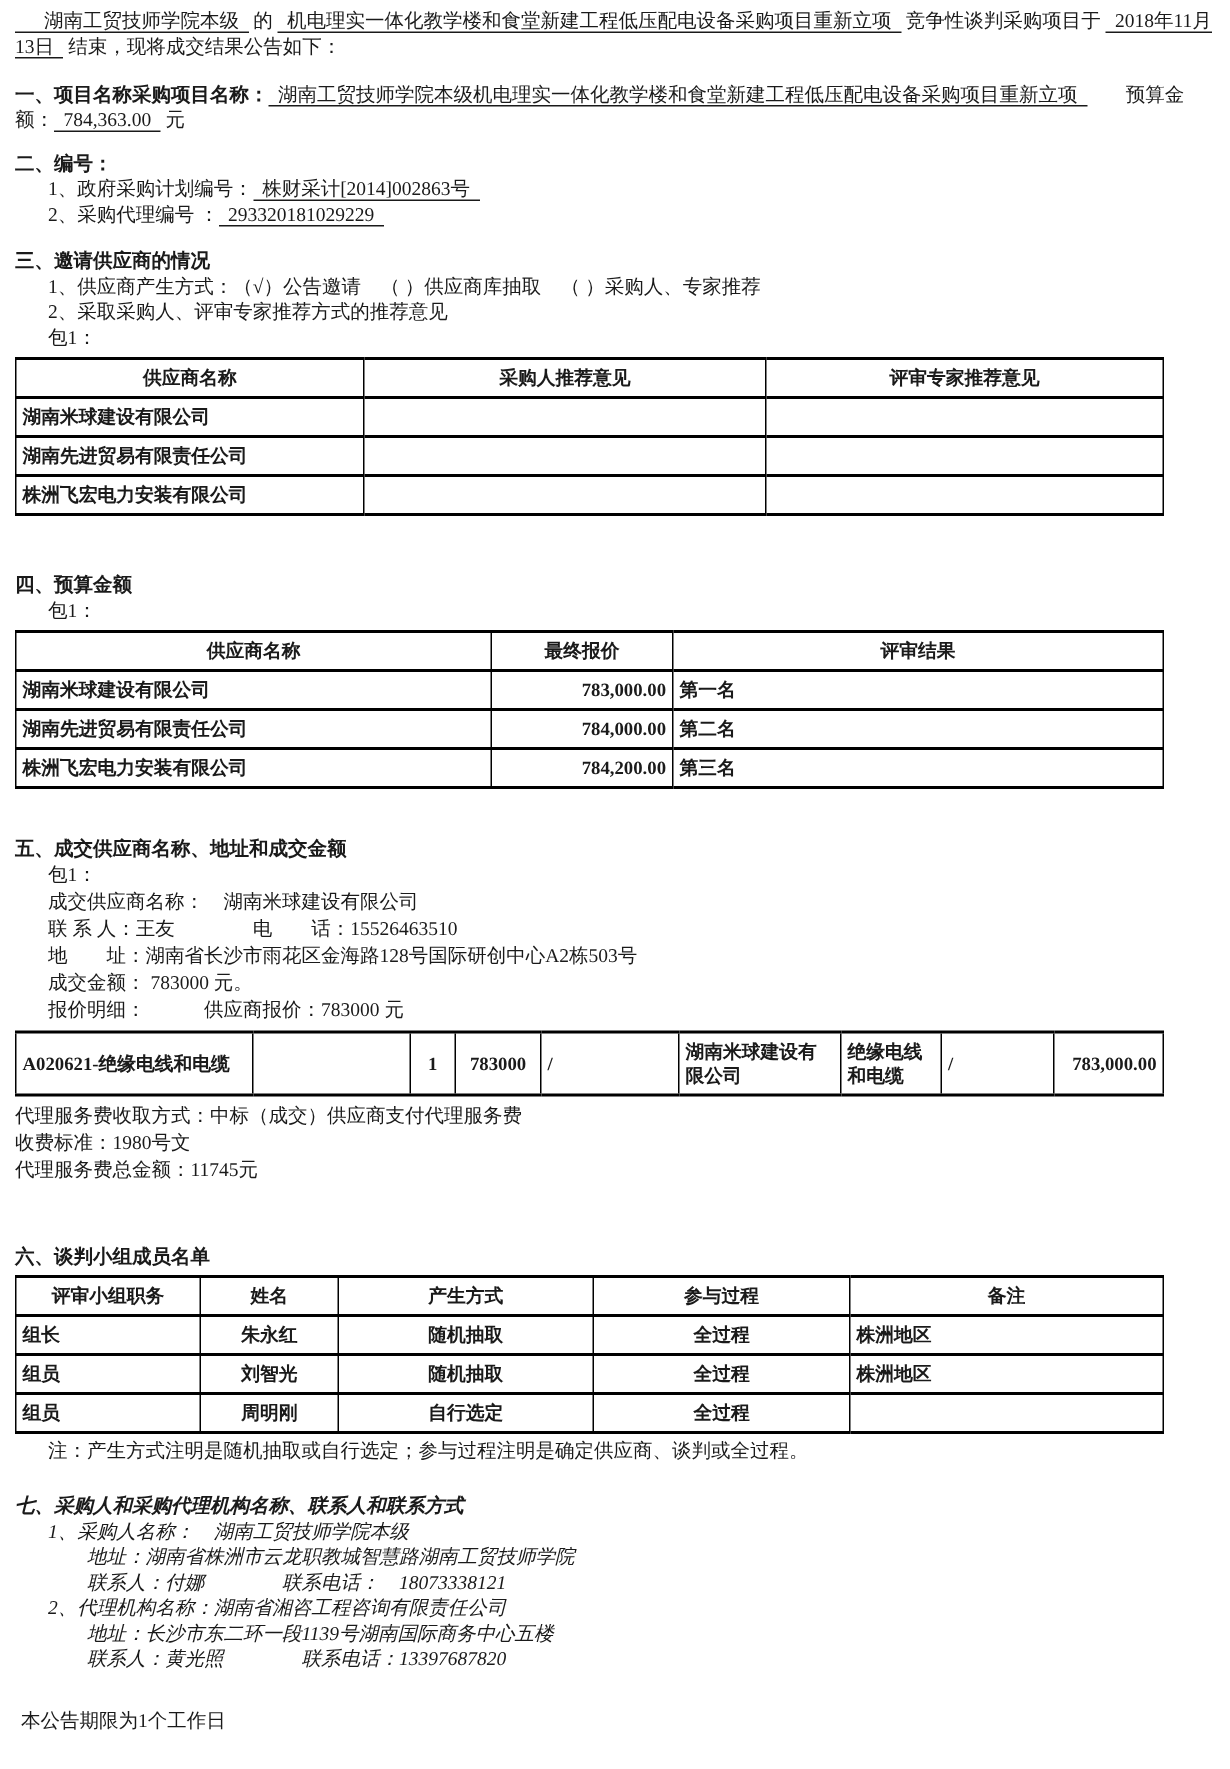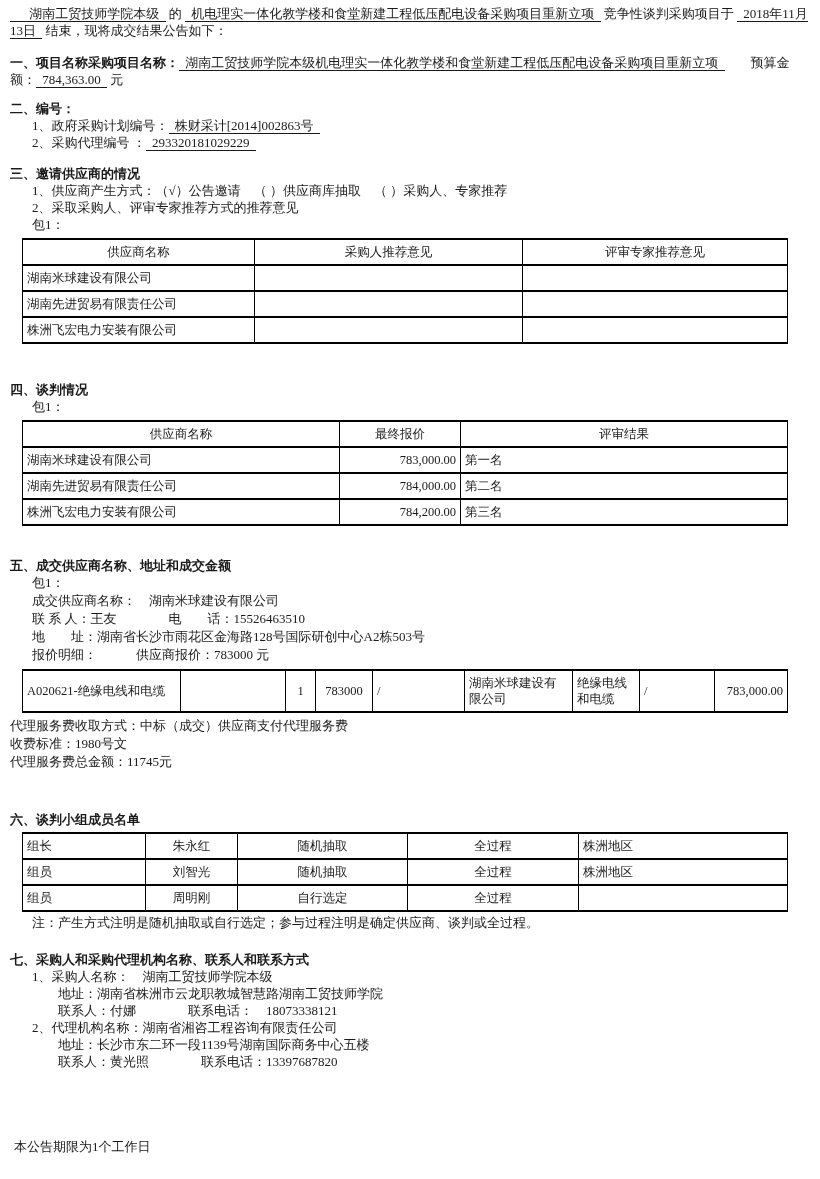--- a/index.html
+++ b/index.html
@@ -18,42 +18,42 @@
   .indent1 { padding-left:22px; }
   .indent2 { padding-left:48px; }
 
   .sec-heading { font-weight:bold; white-space:pre-wrap; }
   .sec2 { margin-top:12px; }
   .sec3 { margin-top:14px; }
   .sec1 { margin-top:15px; }
 
   table.doc-table {
     border-collapse:collapse; table-layout:fixed;
-    width:765px; margin-left:12px;
-    font-size:12.5px; line-height:16px;
+    width:765px; margin-left:0;
+    font-size:12.5px; line-height:16px;font-weight:bold;
   }
   table.doc-table td {
     border-left:1px solid #000; border-right:1px solid #000;
     border-top:2px solid #000; border-bottom:2px solid #000;
     padding:3px 4px; vertical-align:middle; overflow:hidden;
     word-break:break-all;
   }
   table.doc-table tr.hdr td { text-align:center; height:26px; }
   table.doc-table tr.row td { height:26px; }
 
   .t2 .num { text-align:right; }
   .pt td { padding:2px 3px; }
   .pt tr.hdr td { height:22px; }
   .center { text-align:center; }
   .right { text-align:right; }
 
   .gap-sec4 { margin-top:37px; }
   .gap-sec5 { margin-top:31px; }
   .gap-sec6 { margin-top:40px; }
-  .gap-sec7 { margin-top:20px; }
+  .gap-sec7 { margin-top:20px;font-style:italic; }
 
   .tbl-margin { margin-top:5px; }
   .s5line { line-height:18px; }
   .feeline { line-height:18px; }
   .note-line { padding-left:22px; margin-top:2px; }
 
   .footer { position:absolute; left:14px; top:1138px; }
 </style>
 </head>
 <body>
@@ -99,21 +99,21 @@
     <tr class="row">
       <td>株洲飞宏电力安装有限公司</td>
       <td></td>
       <td></td>
     </tr>
   </tbody>
     </table>
 </div>
 
 <div class="gap-sec4">
-  <p class="sec-heading">四、谈判情况</p>
+  <p class="sec-heading">四、预算金额</p>
   <p class="line pre indent1">包1：</p>
 
   <table class="doc-table tbl-margin t2">
     <colgroup>
         <col style="width:317px">
         <col style="width:121px">
         <col style="width:327px">
       </colgroup>
     <tbody>
         <tr class="hdr">
@@ -139,20 +139,21 @@
   </tbody>
     </table>
 </div>
 
 <div class="gap-sec5">
   <p class="sec-heading">五、成交供应商名称、地址和成交金额</p>
   <p class="line pre indent1 s5line">包1：</p>
   <p class="line pre indent1 s5line">成交供应商名称：　湖南米球建设有限公司</p>
   <p class="line pre indent1 s5line">联 系 人：王友　　　　电　　话：15526463510</p>
   <p class="line pre indent1 s5line">地　　址：湖南省长沙市雨花区金海路128号国际研创中心A2栋503号</p>
+  <p class="line pre indent1 s5line">成交金额： 783000 元。</p>
   <p class="line pre indent1 s5line">报价明细：　　　供应商报价：783000 元</p>
 
   <table class="doc-table tbl-margin pt">
     <colgroup>
       <col style="width:158px">
         <col style="width:105px">
         <col style="width:30px">
       <col style="width:57px">
         <col style="width:92px">
         <col style="width:108px">
@@ -185,20 +186,27 @@
 
   <table class="doc-table" style="margin-top:4px">
     <colgroup>
       <col style="width:123px">
         <col style="width:92px">
         <col style="width:170px">
       <col style="width:171px">
         <col style="width:209px">
     </colgroup>
     <tbody>
+        <tr class="hdr">
+      <td>评审小组职务</td>
+      <td>姓名</td>
+      <td>产生方式</td>
+      <td>参与过程</td>
+      <td>备注</td>
+    </tr>
     <tr class="row">
       <td>组长</td>
       <td class="center">朱永红</td>
       <td class="center">随机抽取</td>
       <td class="center">全过程</td>
       <td>株洲地区</td>
     </tr>
     <tr class="row">
       <td>组员</td>
       <td class="center">刘智光</td>

